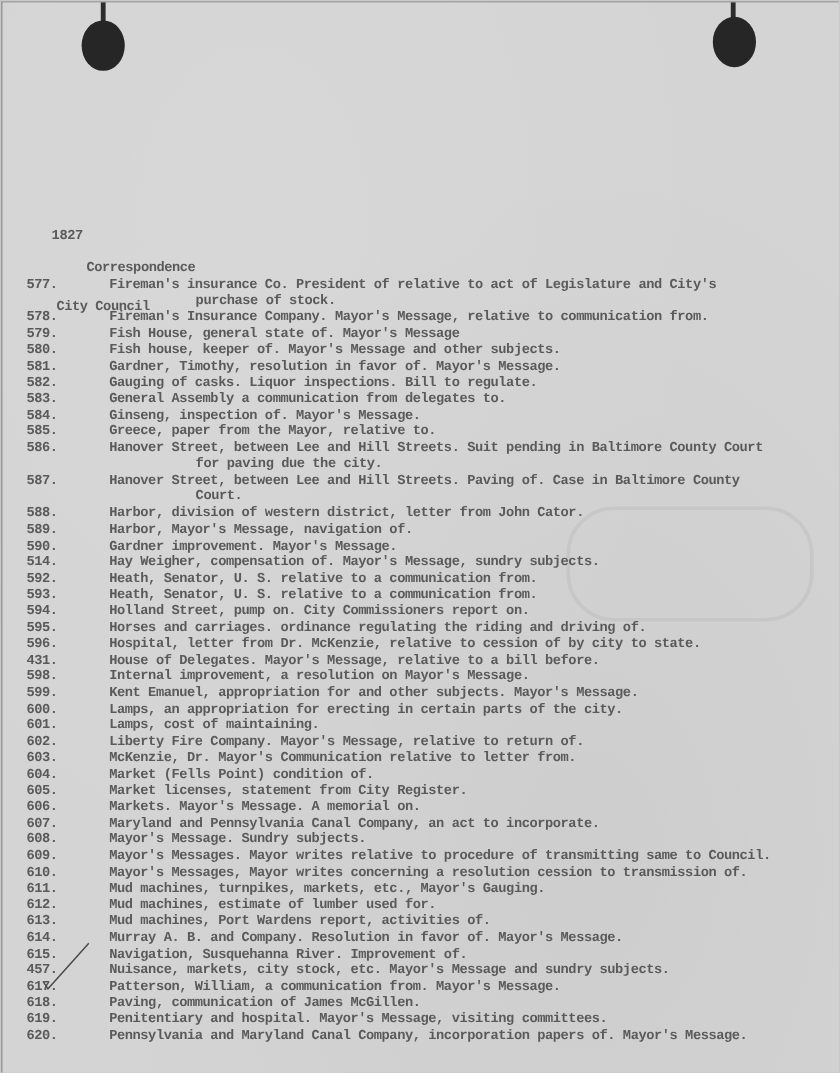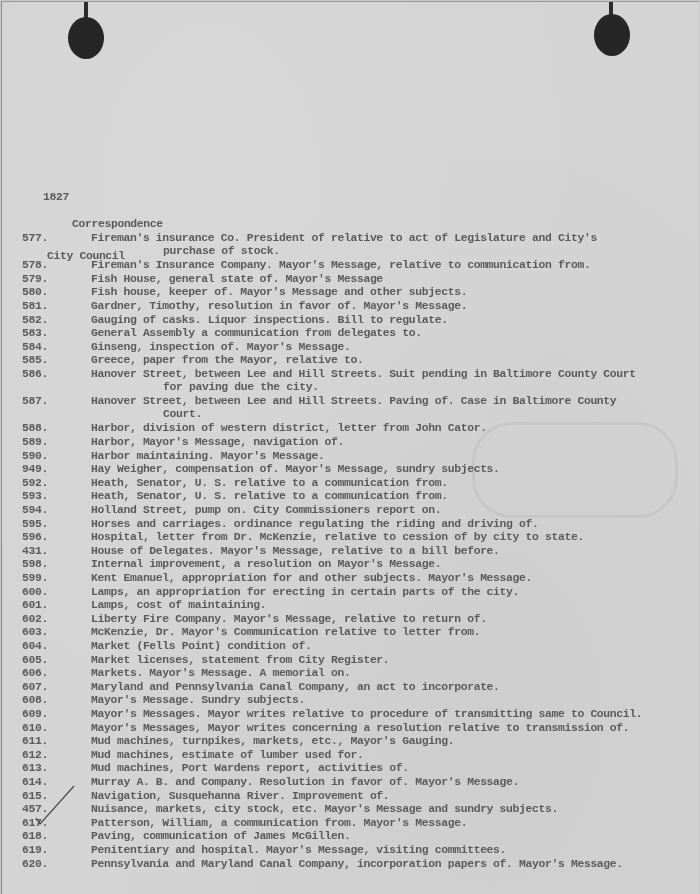--- a/index.html
+++ b/index.html
@@ -123,24 +123,24 @@
       <div class="entry" style="top: 422.4px;">
         <span class="num">588.</span>
         <span class="text">Harbor, division of western district, letter from John Cator.</span>
       </div>
       <div class="entry" style="top: 436px;">
         <span class="num">589.</span>
         <span class="text">Harbor, Mayor's Message, navigation of.</span>
       </div>
       <div class="entry" style="top: 449.6px;">
         <span class="num">590.</span>
-        <span class="text">Harbor maintaining.  Mayor's Message.</span>
+        <span class="text">Gardner improvement.  Mayor's Message.</span>
       </div>
       <div class="entry" style="top: 463.2px;">
-        <span class="num">949.</span>
+        <span class="num">514.</span>
         <span class="text">Hay Weigher, compensation of.  Mayor's Message, sundry subjects.</span>
       </div>
       <div class="entry" style="top: 476.8px;">
         <span class="num">592.</span>
         <span class="text">Heath, Senator, U. S. relative to a communication from.</span>
       </div>
       <div class="entry" style="top: 490.4px;">
         <span class="num">593.</span>
         <span class="text">Heath, Senator, U. S. relative to a communication from.</span>
       </div>
@@ -203,21 +203,21 @@
       <div class="entry" style="top: 694.4px;">
         <span class="num">608.</span>
         <span class="text">Mayor's Message.  Sundry subjects.</span>
       </div>
       <div class="entry" style="top: 708px;">
         <span class="num">609.</span>
         <span class="text">Mayor's Messages.  Mayor writes relative to procedure of transmitting  same to Council.</span>
       </div>
       <div class="entry" style="top: 721.6px;">
         <span class="num">610.</span>
-        <span class="text">Mayor's Messages, Mayor writes concerning a resolution relative to transmission of.</span>
+        <span class="text">Mayor's Messages, Mayor writes concerning a resolution cession to transmission of.</span>
       </div>
       <div class="entry" style="top: 735.2px;">
         <span class="num">611.</span>
         <span class="text">Mud machines, turnpikes, markets, etc., Mayor's Gauging.</span>
       </div>
       <div class="entry" style="top: 748.8px;">
         <span class="num">612.</span>
         <span class="text">Mud machines, estimate of lumber used for.</span>
       </div>
       <div class="entry" style="top: 762.4px;">

